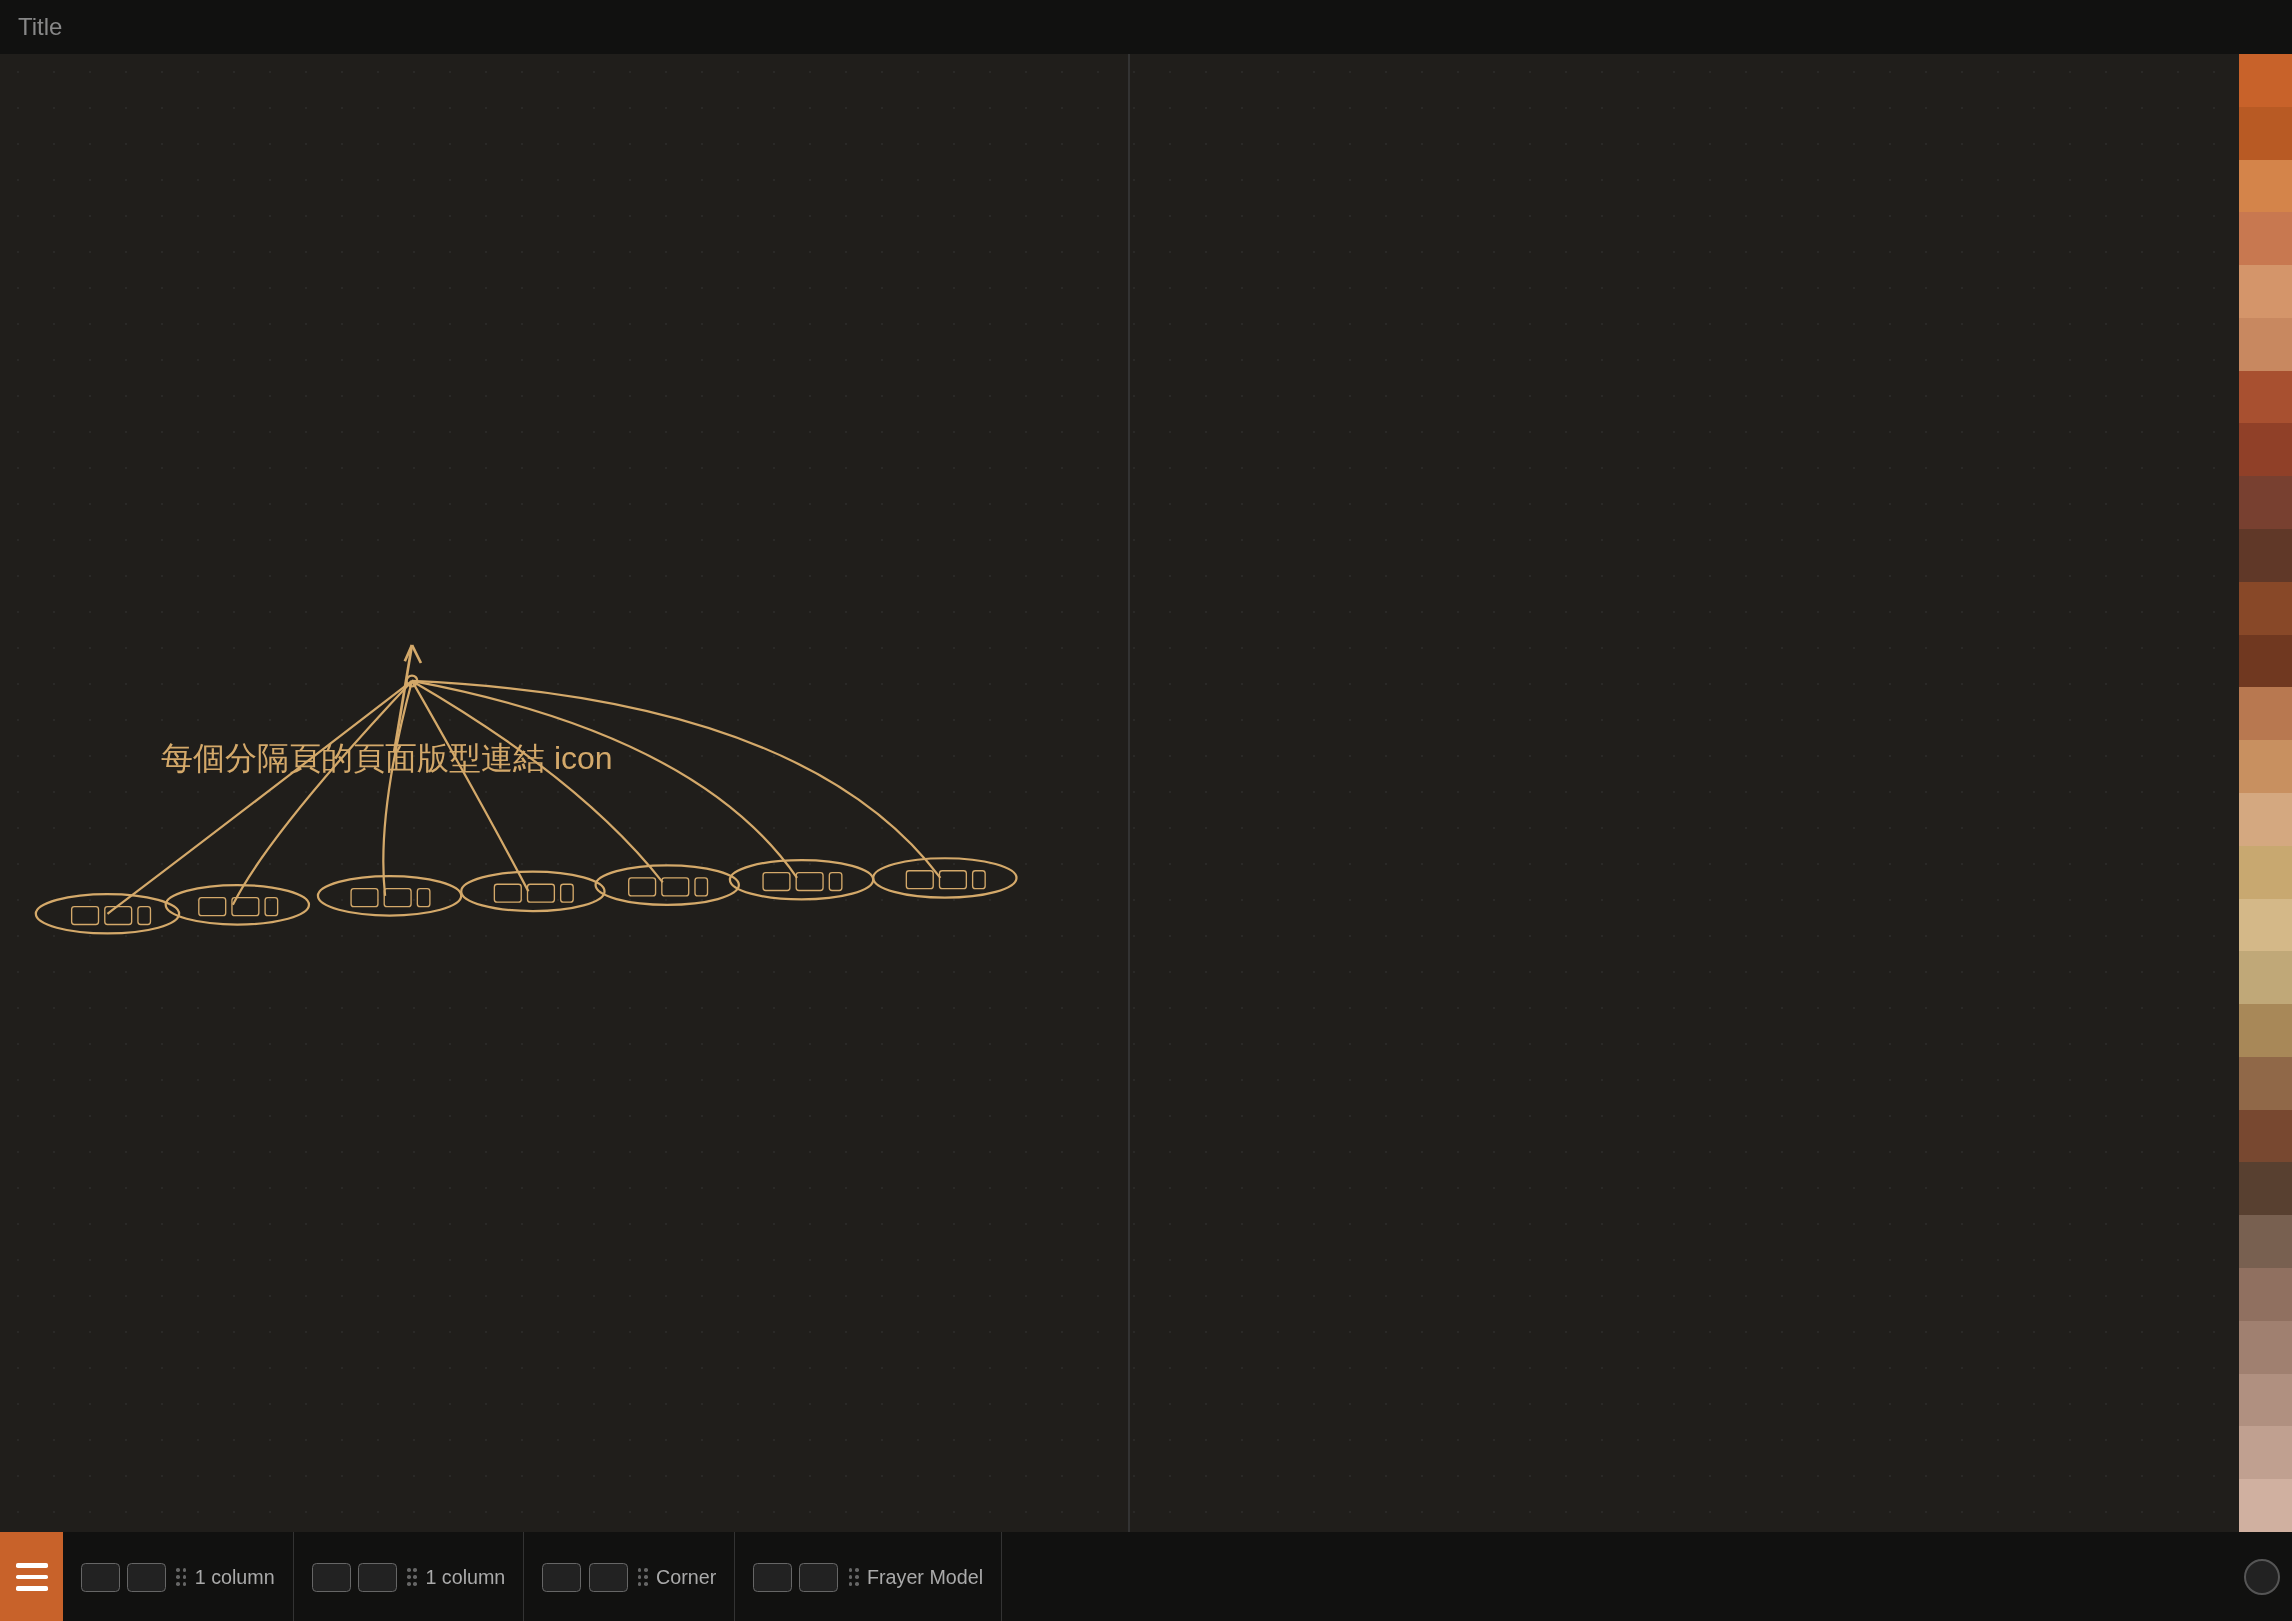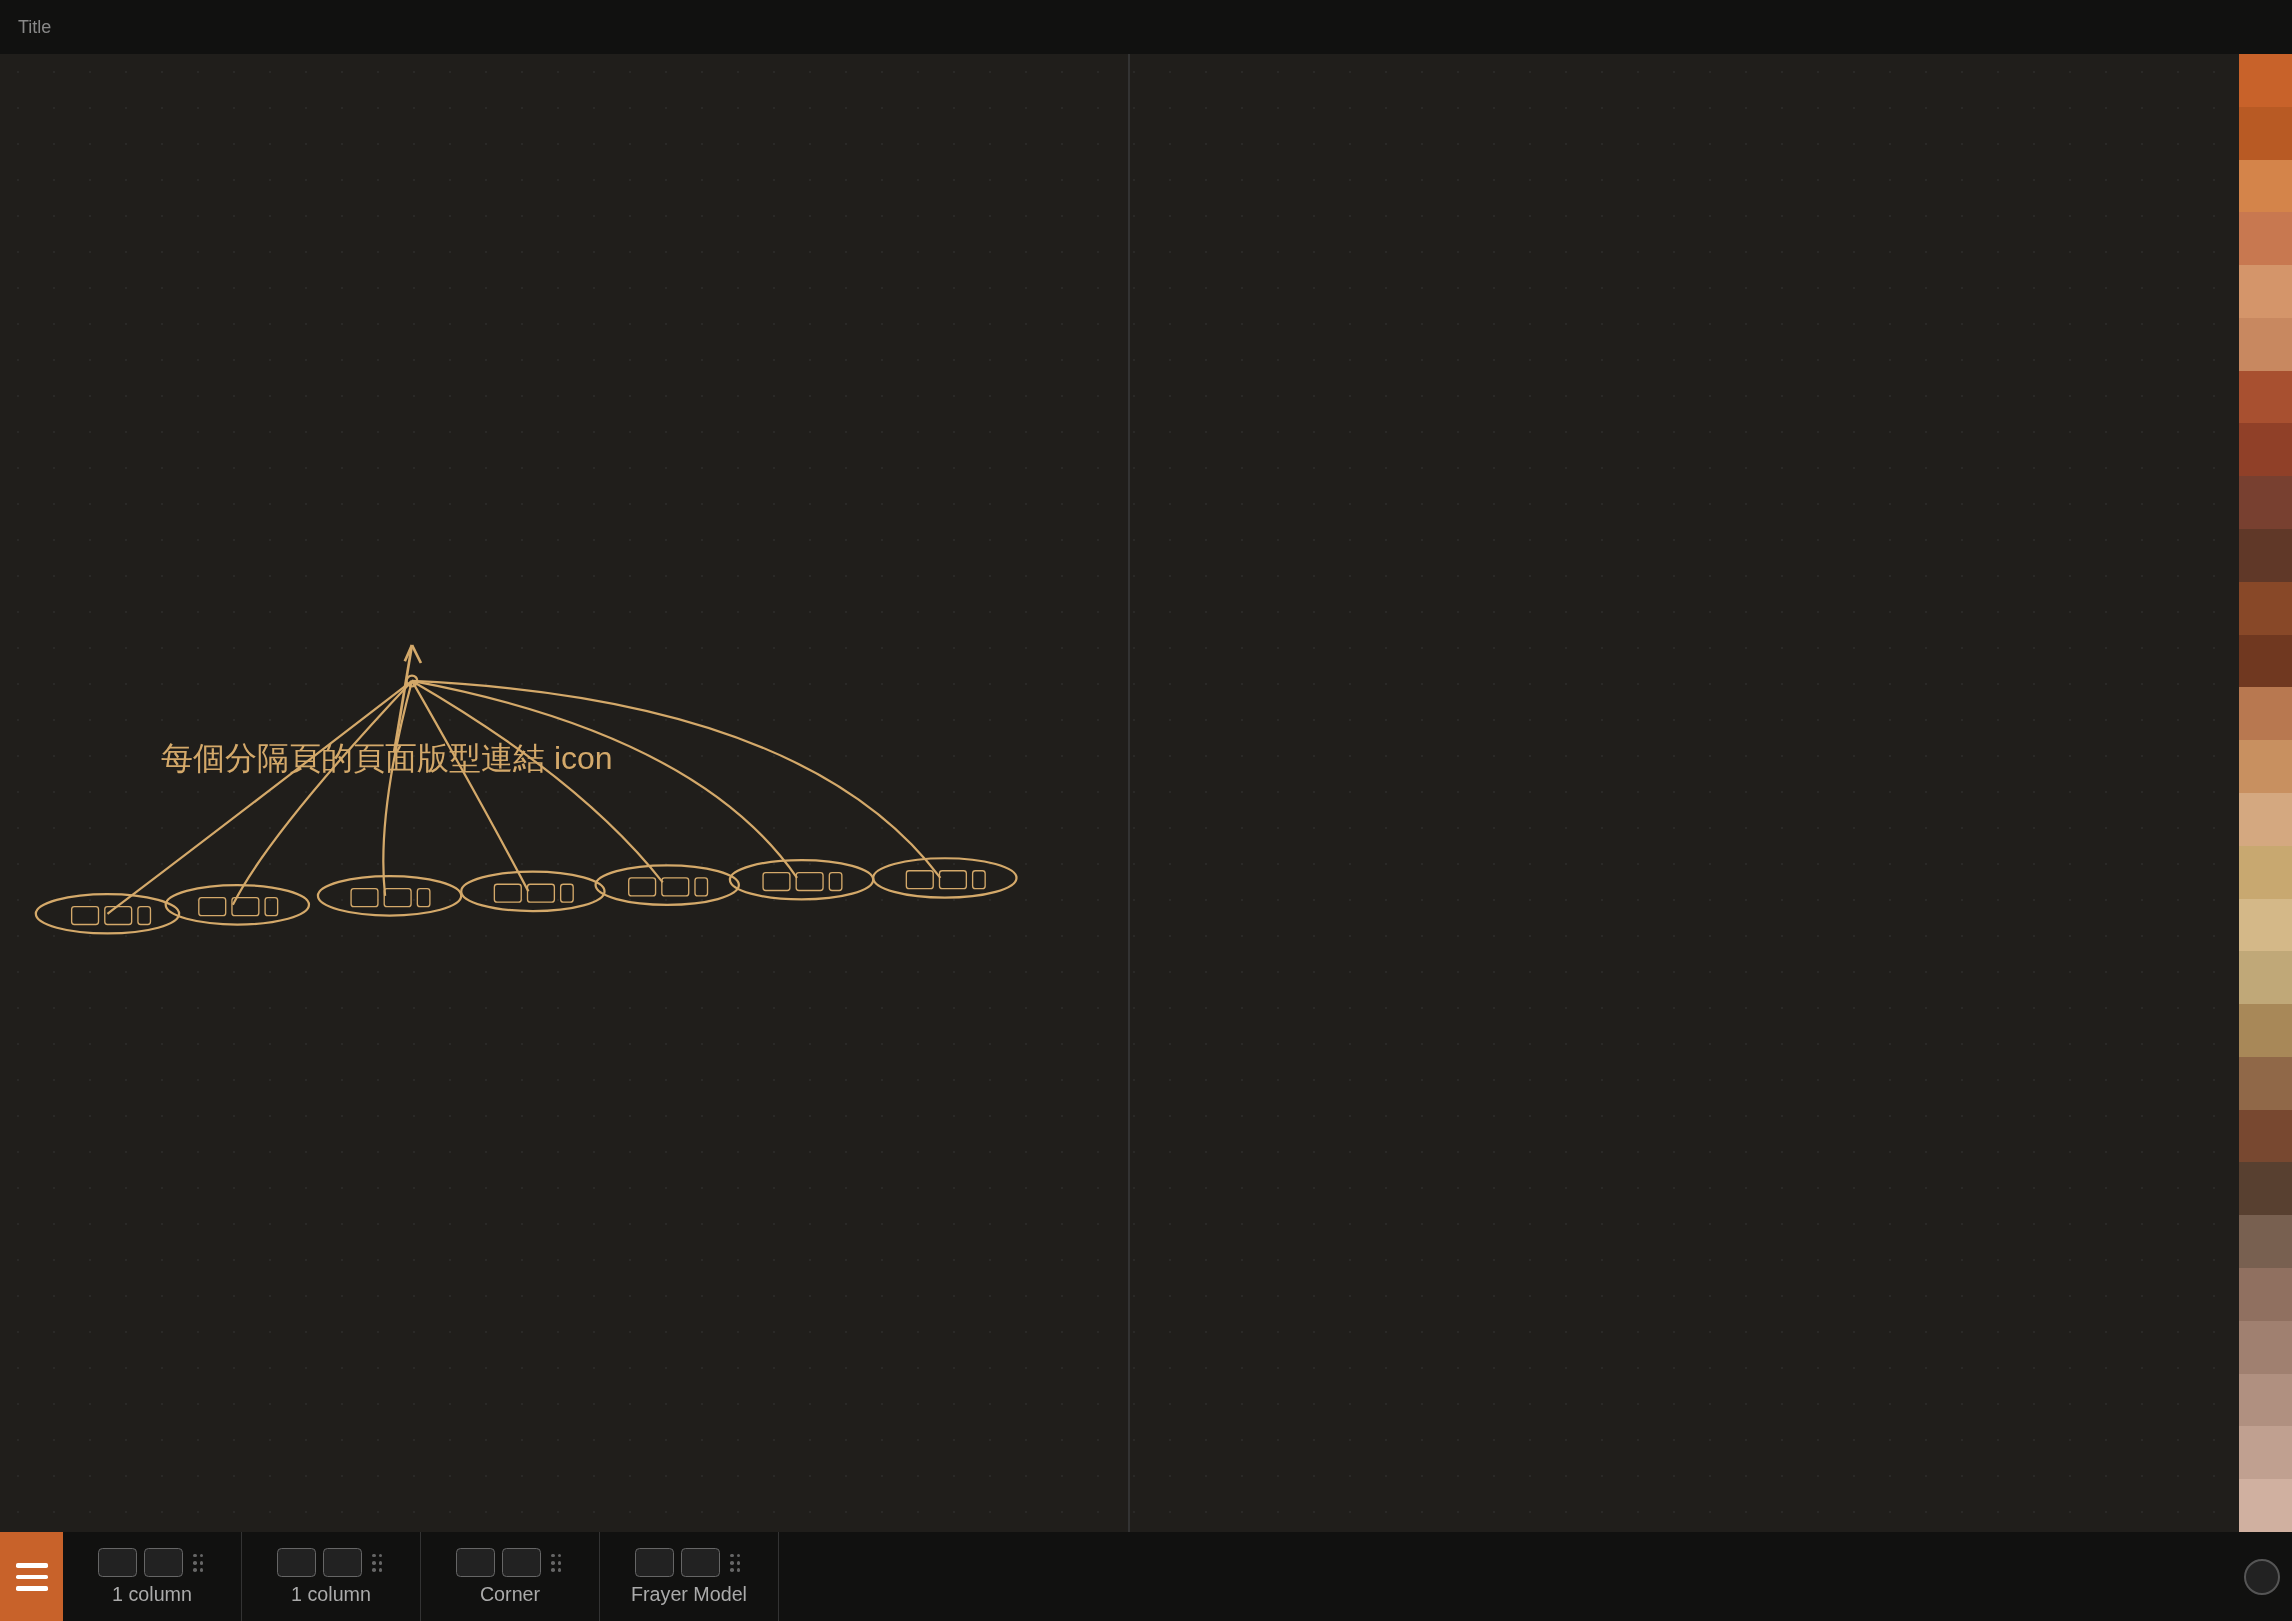--- a/index.html
+++ b/index.html
@@ -20,21 +20,21 @@
       height: 54px;
       background: #111110;
       display: flex;
       align-items: center;
       padding-left: 18px;
       z-index: 10;
     }
 
     #title-text {
       color: #888;
-      font-size: 18px;
+      font-size: 24px;
     }
 
     
     #canvas-area {
       position: absolute;
       top: 54px;
       left: 0;
       right: 54px;
       bottom: 90px;
       background: #201e1b;
@@ -152,21 +152,21 @@
 
     .toolbar-tab {
       display: flex;
       align-items: center;
       justify-content: center;
       height: 90px;
       padding: 0 18px;
       border-right: 0.9px solid #333;
       cursor: pointer;
       min-width: 179px;
-      flex-direction: column;
+      flex-direction: row;
       gap: 5.4px;
     }
 
     .toolbar-tab-label {
       color: #aaa;
       font-size: 19.7px;
       text-align: center;
     }
 
     .tab-icons {

